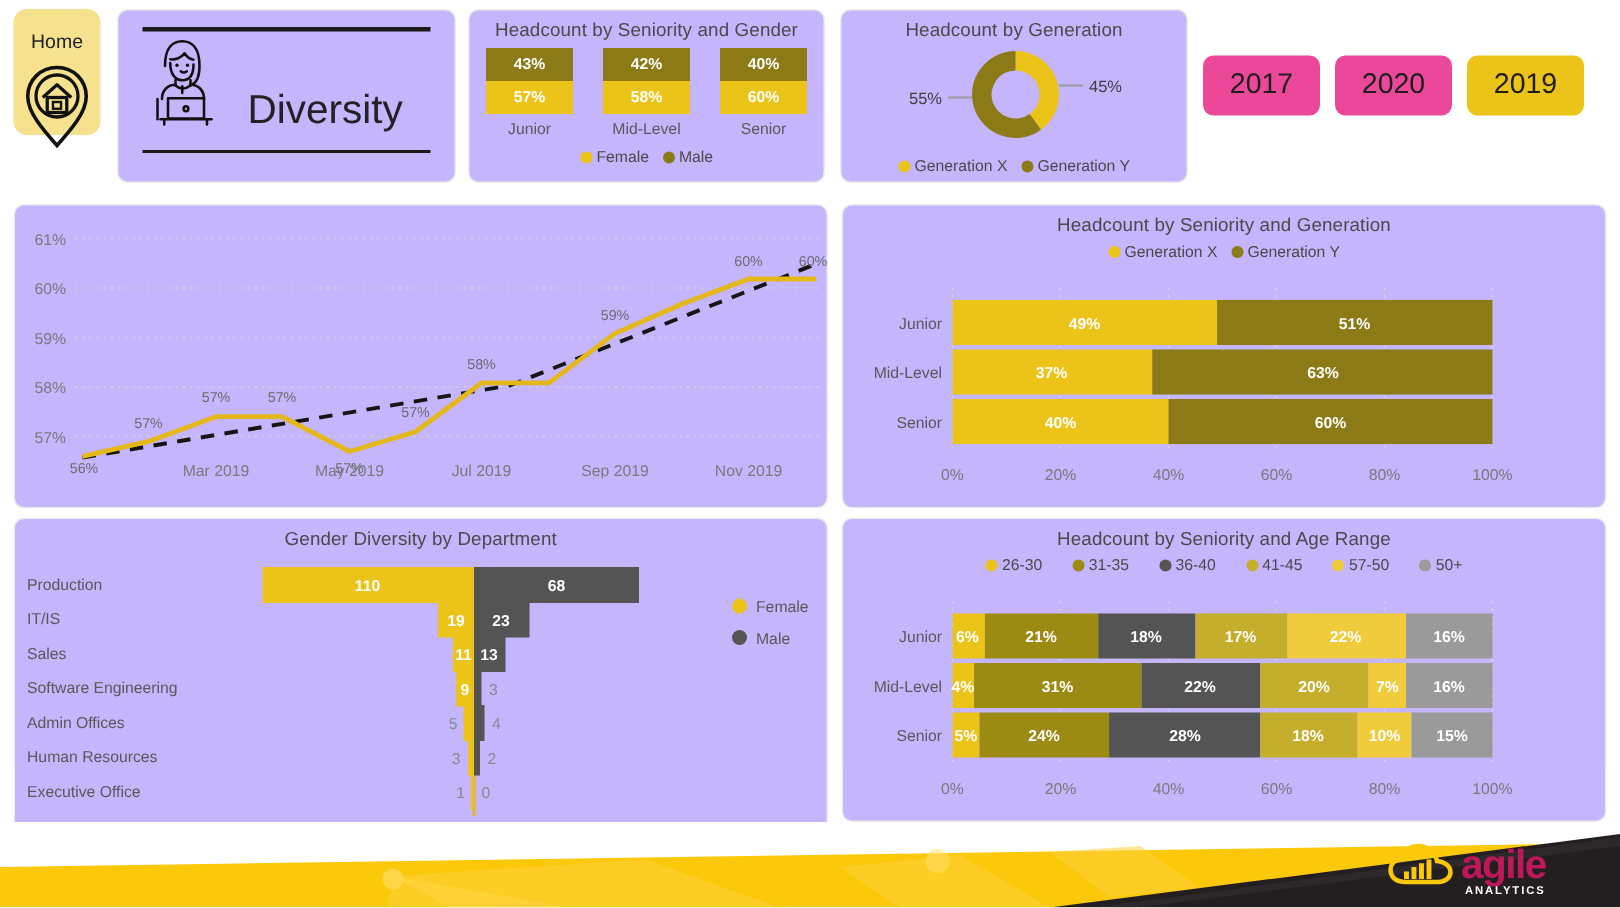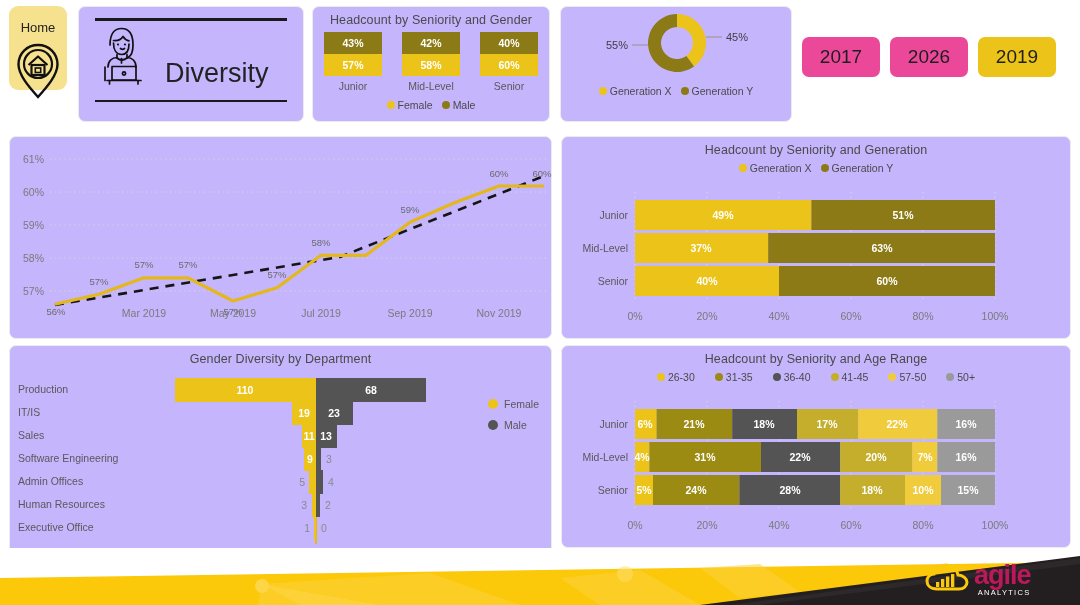--- a/index.html
+++ b/index.html
@@ -84,21 +84,21 @@
 
   .cat-lbl { font-size: 10.5px; fill: #595959; }
   .ax-lbl  { font-size: 10.5px; fill: #7a7a7a; }
   .bar-lbl { font-size: 10.5px; font-weight: 700; fill: #ffffff; }
   .bar-lbl-out { font-size: 10.5px; fill: #8a8a8a; }
   .pt-lbl  { font-size: 9.5px; fill: #6b6b6b; }
 
   
   #footer { position:absolute; left:0; top:548px; width:1080px; height:57px; }
   #logo-txt { font-size: 27px; font-weight: 700; color:#be185d; letter-spacing:-1px; }
-  #logo-sub { font-size: 7.5px; font-weight:400; color:#fff; letter-spacing: 1.3px; }
+  #logo-sub { font-size: 7.5px; font-weight:700; color:#fff; letter-spacing: 1.3px; }
 </style>
 </head>
 <body>
 
 <div id="stage">
 
   <div id="home-btn">
     <span class="lbl">Home</span>
     <span class="pin">
       <svg width="46" height="60" viewBox="0 0 46 60">
@@ -165,20 +165,21 @@
         <span>Female</span>
       </span>
       <span class="it">
         <i class="dot" style="background:#8b7a15"></i>
         <span>Male</span>
       </span>
     </div>
   </div>
 
   <div class="card" id="hc-gen">
+    <div class="card-title">Headcount by Generation</div>
     <svg width="232" height="72" viewBox="0 0 232 72" style="display:block">
       <g transform="translate(116,36)">
 
         <path d="M0,-29 A29,29 0 0,1 17.05,23.47 L9.41,12.95 A16,16 0 0,0 0,-16 Z" fill="#ecc419"></path>
 
         <path d="M17.05,23.47 A29,29 0 1,1 0,-29 L0,-16 A16,16 0 1,0 9.41,12.95 Z" fill="#8b7a15"></path>
       </g>
       <line x1="145" y1="30" x2="161" y2="30" stroke="#9b9b9b" stroke-width="1.2"></line>
       <line x1="71" y1="38" x2="87" y2="38" stroke="#9b9b9b" stroke-width="1.2"></line>
       <text x="165" y="34" class="pt-lbl" style="font-size:11px;fill:#3f3f3f">45%</text>
@@ -191,21 +192,21 @@
       </span>
       <span class="it">
         <i class="dot" style="background:#8b7a15"></i>
         <span>Generation Y</span>
       </span>
     </div>
   </div>
 
   <div id="years">
     <div class="yr">2017</div>
-    <div class="yr">2026</div>
+    <div class="yr">2020</div>
     <div class="yr sel">2019</div>
   </div>
 
   <div class="card" id="line-card">
     <svg width="543" height="182" viewBox="0 0 543 182" style="display:block">
 
       <g stroke="#d5d5d5" stroke-width="1" stroke-dasharray="1.4 3.4">
         <line x1="40" y1="22" x2="538" y2="22"></line>
         <line x1="40" y1="55" x2="538" y2="55"></line>
         <line x1="40" y1="88" x2="538" y2="88"></line>

